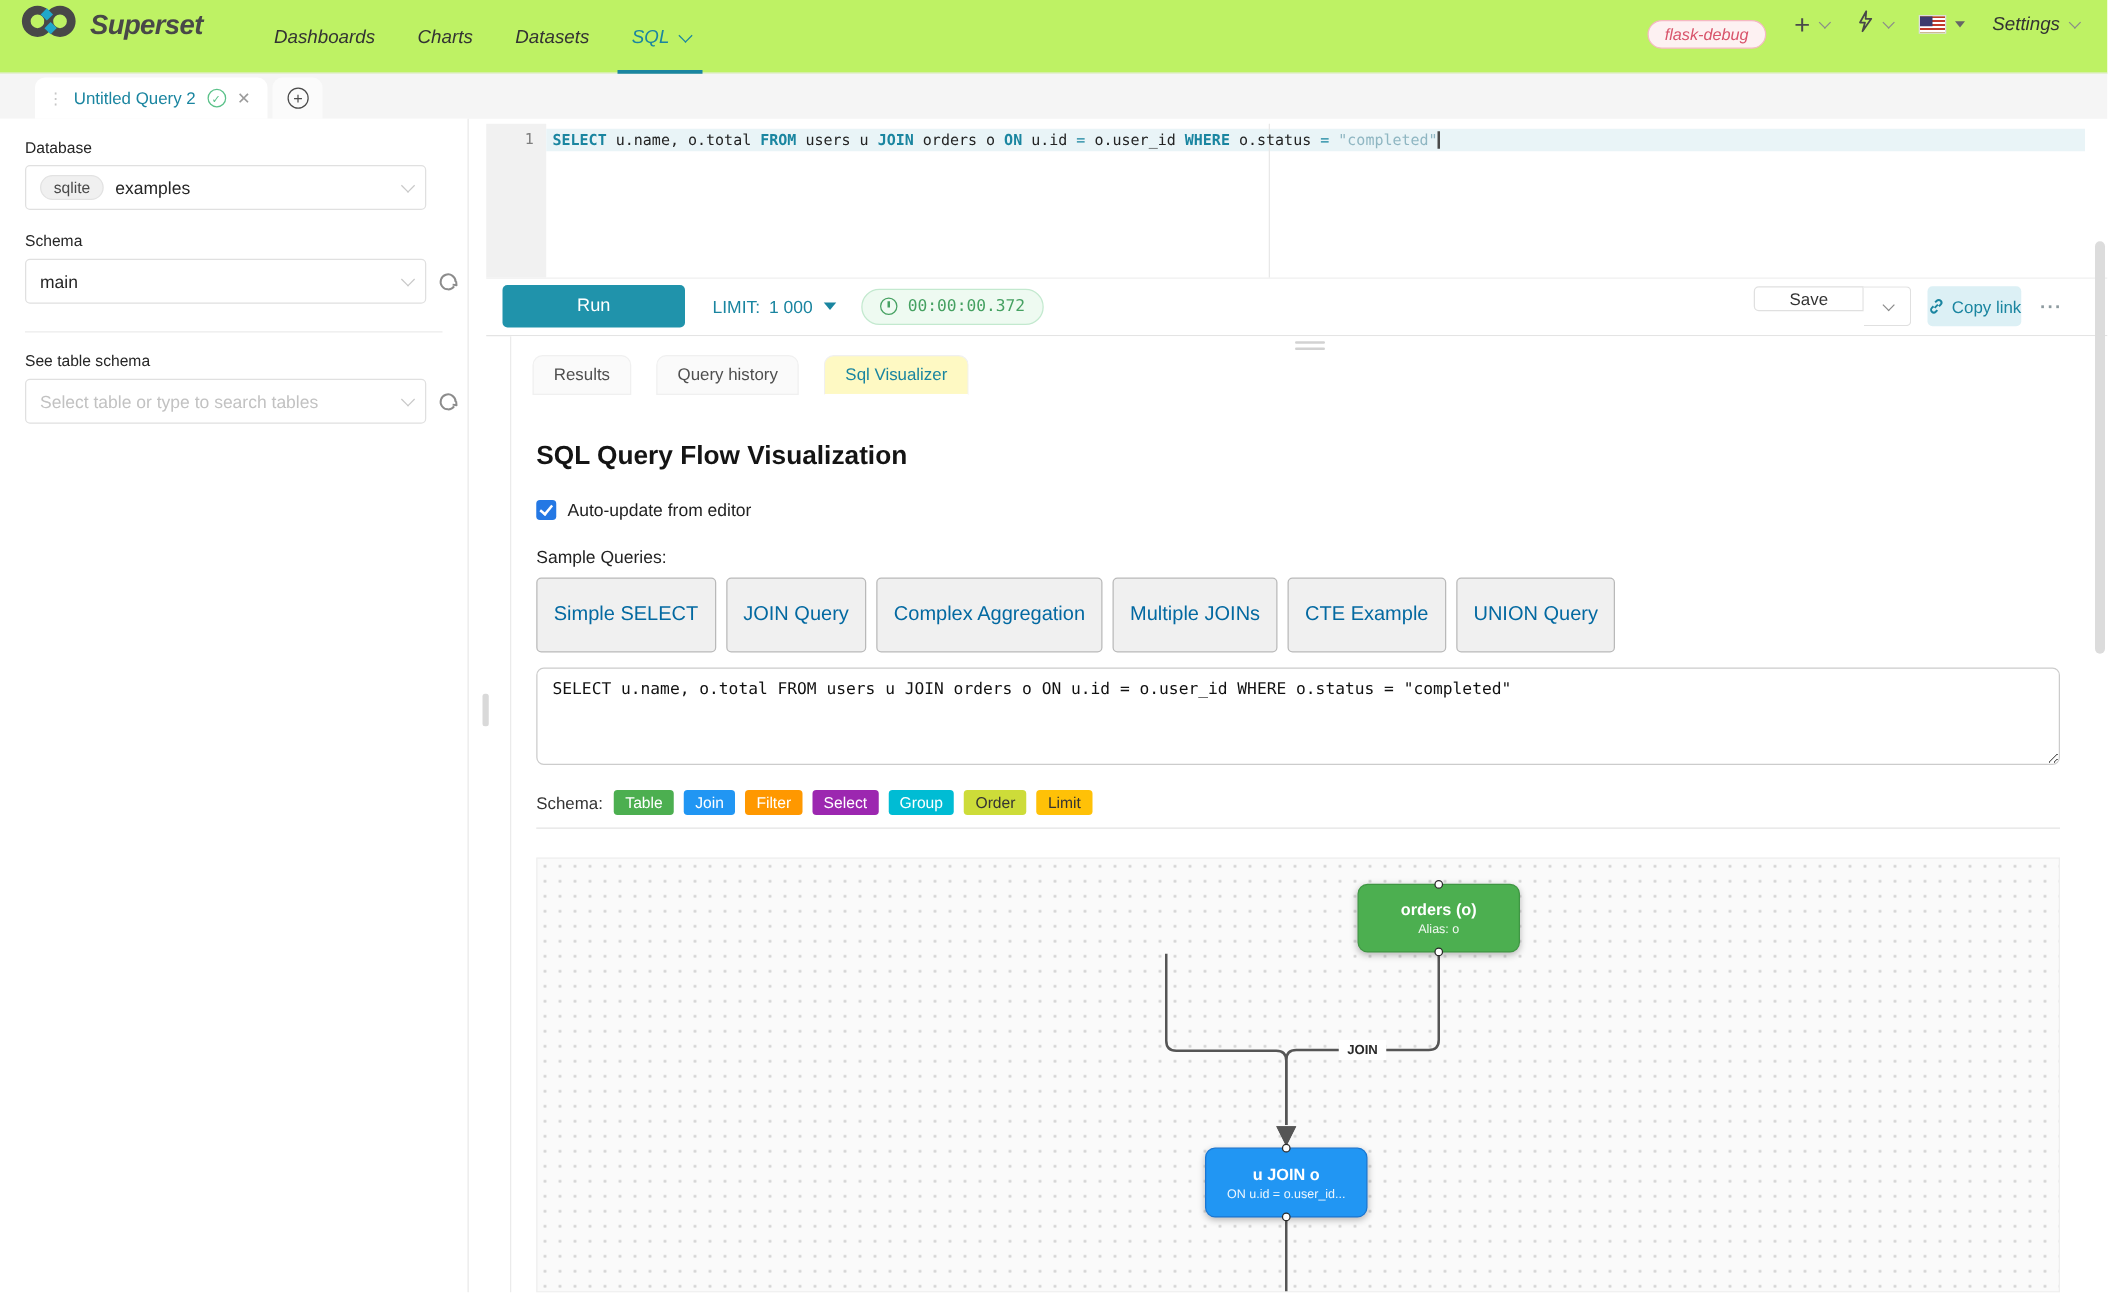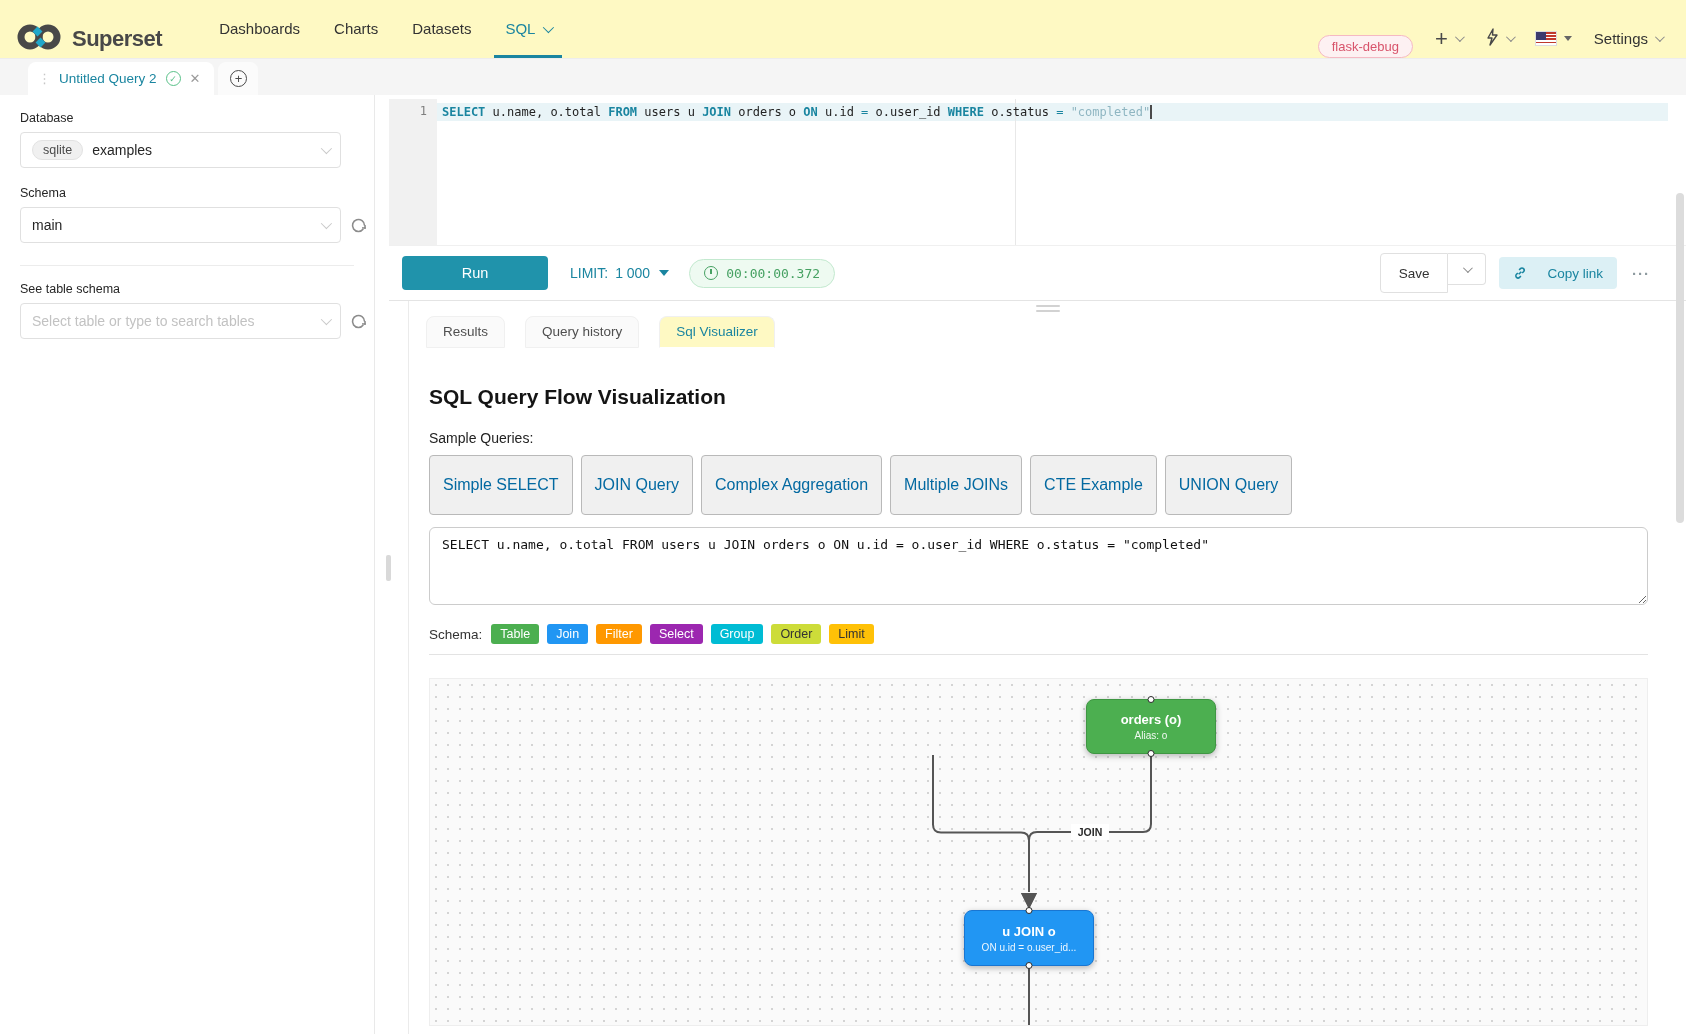--- a/index.html
+++ b/index.html
@@ -1,21 +1,21 @@
 <!DOCTYPE html>
 <html><head>
 <meta charset="utf-8">
 <style>
   * { box-sizing: border-box; margin: 0; padding: 0; }
   html,body { width:1686px; height:1034px; overflow:hidden; background:#fff;
     font-family:"Liberation Sans", sans-serif; color:#333; }
 
   
-  .navbar { height:59px; background:#fef9c3; display:flex; align-items:flex-end;
-    padding:0 24px 0 16px; border-bottom:1px solid #ededed; position:relative; }
+  .navbar { height:59px; background:#bef264; display:flex; align-items:flex-start;
+    padding:0 24px 0 16px; border-bottom:1px solid #ededed; position:relative;font-style:italic; }
   .brand { display:flex; align-items:center; gap:10px; margin-right:40px; }
   .brand-name { font-size:22px; font-weight:bold; color:#484848; letter-spacing:-0.5px; }
   .main-nav { display:flex; align-items:stretch; height:59px; }
   .nav-item { display:flex; align-items:center; gap:6px; padding:0 17px; font-size:15px;
     color:#333; cursor:pointer; position:relative; }
   .nav-item.active { color:#1a85a0; }
   .nav-item.active::after { content:""; position:absolute; left:6px; right:6px; bottom:0;
     height:3px; background:#1a85a0; }
   .caret { width:8px; height:8px; border-right:1.6px solid #989898; border-bottom:1.6px solid #989898;
     transform:rotate(45deg) translateY(-2px); display:inline-block; margin-left:2px; }
@@ -95,26 +95,26 @@
   .limit-label, .limit-value { color:#1a85a0; font-size:14px; }
   .limit-caret { width:0; height:0; border-left:5px solid transparent; border-right:5px solid transparent;
     border-top:6px solid #1a85a0; margin-left:2px; }
   .timer-pill { margin-left:20px; height:29px; display:flex; align-items:center; gap:8px;
     background:#eefaf1; border:1px solid #c3e9cf; border-radius:15px; padding:0 14px; }
   .clock-icon { width:14px; height:14px; border:1.4px solid #46a162; border-radius:50%; position:relative; }
   .clock-icon::after { content:""; position:absolute; left:5px; top:2px; width:1.4px; height:5px; background:#46a162; }
   .timer-text { font-family:"DejaVu Sans Mono", monospace; font-size:13px; color:#46a162; }
   .tb-spacer { flex:1; }
   .save-split { display:flex; }
-  .save-btn { height:40px; padding:0 18px; background:#fff; border:1px solid #e0e0e0;
+  .save-btn { height:20px; padding:0 28px; background:#fff; border:1px solid #e0e0e0;
     border-radius:4px 0 0 4px; font-size:13.5px; color:#333; cursor:pointer; }
   .save-caret-btn { height:32px; width:38px; background:#fff; border:1px solid #e0e0e0; border-left:none;
     border-radius:0 4px 4px 0; display:flex; align-items:center; justify-content:center; cursor:pointer; }
-  .copy-btn { margin-left:13px; height:32px; padding:0 14px; background:#dcf0f5; border:none;
-    border-radius:4px; color:#1a85a0; font-size:13.5px; display:flex; align-items:center; gap:20px; cursor:pointer; }
+  .copy-btn { margin-left:13px; height:32px; padding:0 0; background:#dcf0f5; border:none;
+    border-radius:4px; color:#1a85a0; font-size:13.5px; display:flex; align-items:center; gap:5px; cursor:pointer; }
   .copy-btn svg { width:14px; height:14px; stroke:#1a85a0; fill:none; stroke-width:1.8; }
   .more-btn { margin-left:15px; color:#8d9a9f; font-size:15px; letter-spacing:1px; cursor:pointer; font-weight:bold; }
 
   
   .southpane { flex:1; margin-left:19px; border-left:1px solid #ebebeb; position:relative; background:#fff; }
   .pane-handle { position:absolute; top:4px; left:50%; transform:translateX(-50%); width:24px; cursor:row-resize; }
   .pane-handle div { height:2px; background:#d2d2d2; margin-bottom:3px; border-radius:1px; }
   .result-tabs { display:flex; gap:20px; margin:15px 0 0 17px; }
   .rtab { padding:7px 16px 8px; background:#fafafa; border:1px solid #f0f0f0; border-radius:8px 8px 0 0;
     font-size:13.5px; color:#4f4f4f; cursor:pointer; }
@@ -310,20 +310,24 @@
         </div>
       <div class="result-tabs">
           <div class="rtab">Results</div>
           <div class="rtab">Query history</div>
           <div class="rtab active">Sql Visualizer</div>
         </div>
 
       <div class="panel-body">
         <h2 class="viz-title">SQL Query Flow Visualization</h2>
 
+        <div class="checkbox-row">
+          <span class="checkbox"></span>
+          <span class="checkbox-label">Auto-update from editor</span>
+        </div>
 
         <div class="sample-label">Sample Queries:</div>
         <div class="sample-row">
             <button class="sample-btn">Simple SELECT</button>
             <button class="sample-btn">JOIN Query</button>
             <button class="sample-btn">Complex Aggregation</button>
             <button class="sample-btn">Multiple JOINs</button>
             <button class="sample-btn">CTE Example</button>
             <button class="sample-btn">UNION Query</button>
           </div>

